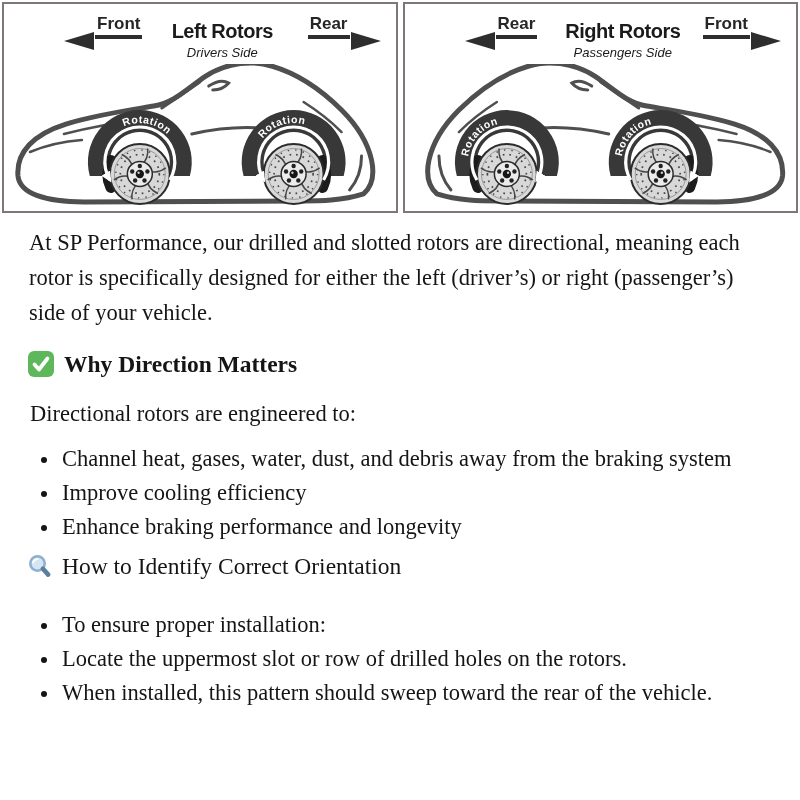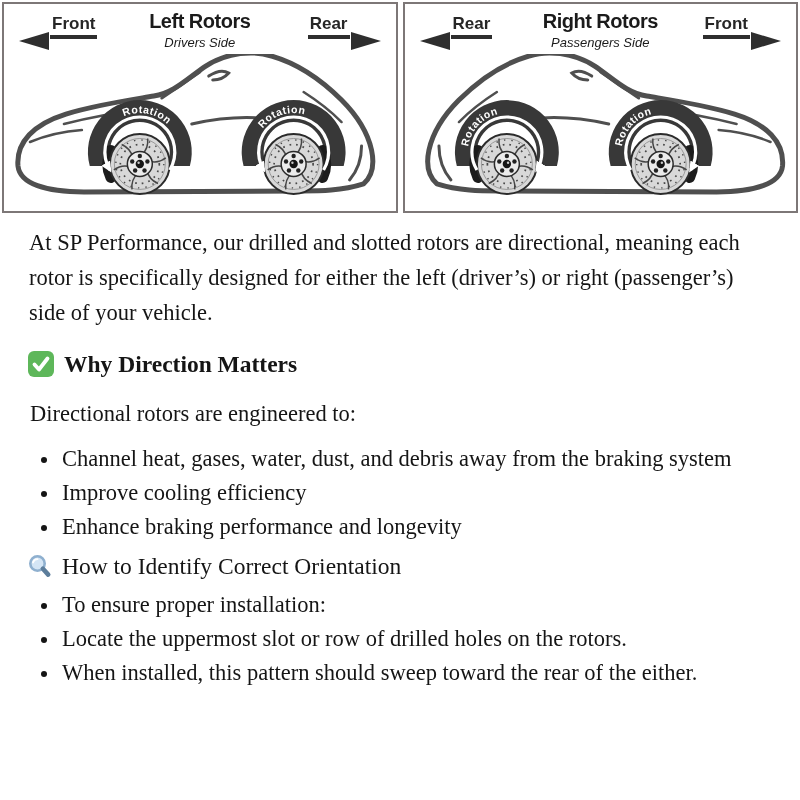--- a/index.html
+++ b/index.html
@@ -6,22 +6,22 @@
   body{
     width:800px;height:800px;overflow:hidden;background:#ffffff;
     font-family:"Liberation Serif", serif;color:#151515;
   }
   
   .diagram-row{display:flex;gap:5px;padding:2px 2px 0 2px;}
   .panel{
     flex:1;height:211px;border:2.5px solid #7d7777;background:#ffffff;
     position:relative;box-sizing:border-box;overflow:hidden;
   }
-  .panel-header{position:relative;text-align:center;padding-top:4px;height:46px;
-    font-family:"Liberation Sans", sans-serif;}
+  .panel-header{position:relative;text-align:center;padding-top:14px;height:46px;
+    font-family:"Liberation Sans", sans-serif;margin-left:45px;}
   .panel-title{font-size:20px;font-weight:bold;line-height:26px;color:#1b1b1b;letter-spacing:-0.5px;}
   .panel-sub{font-size:13px;font-weight:normal;font-style:italic;color:#1b1b1b;line-height:17px;}
   .dir{position:absolute;top:10px;font-size:17px;font-weight:bold;color:#262626;
     font-family:"Liberation Sans", sans-serif;}
   .dir-pos-left{left:46px;}
   .dir-pos-right{right:46px;}
   .dir-text{display:inline-block;border-bottom:4px solid #2e2e2e;padding:0 2px 1px 2px;}
   .tri{position:absolute;width:0;height:0;border-top:9px solid transparent;border-bottom:9px solid transparent;bottom:-11px;}
   .tri-left{border-right:30px solid #2e2e2e;left:-31px;}
   .tri-right{border-left:30px solid #2e2e2e;right:-31px;}
@@ -186,19 +186,19 @@
     <span class="icon-box">
       <svg width="26" height="26" viewBox="0 0 26 26">
         <circle cx="10.5" cy="9.5" r="7.2" fill="#d4e5f5" stroke="#8fb0cf" stroke-width="2.6"></circle>
         <path d="M 10.5,5.2 a 4.6,4.6 0 0 0 -4.5,3.3" stroke="#ffffff" stroke-width="1.8" fill="none" stroke-linecap="round"></path>
         <line x1="15.9" y1="14.8" x2="21.2" y2="20.6" stroke="#5c7d9b" stroke-width="4.6" stroke-linecap="round"></line>
       </svg>
     </span>
     <span class="h-text">How to Identify Correct Orientation</span>
   </div>
 
-  <ul class="blist" style="margin-top:8px;">
+  <ul class="blist" style="margin-top:28px;">
     <li>To ensure proper installation:</li>
     <li>Locate the uppermost slot or row of drilled holes on the rotors.</li>
-    <li>When installed, this pattern should sweep toward the rear of the either.</li>
+    <li>When installed, this pattern should sweep toward the rear of the vehicle.</li>
   </ul>
 
 </div>
 
 </body></html>

